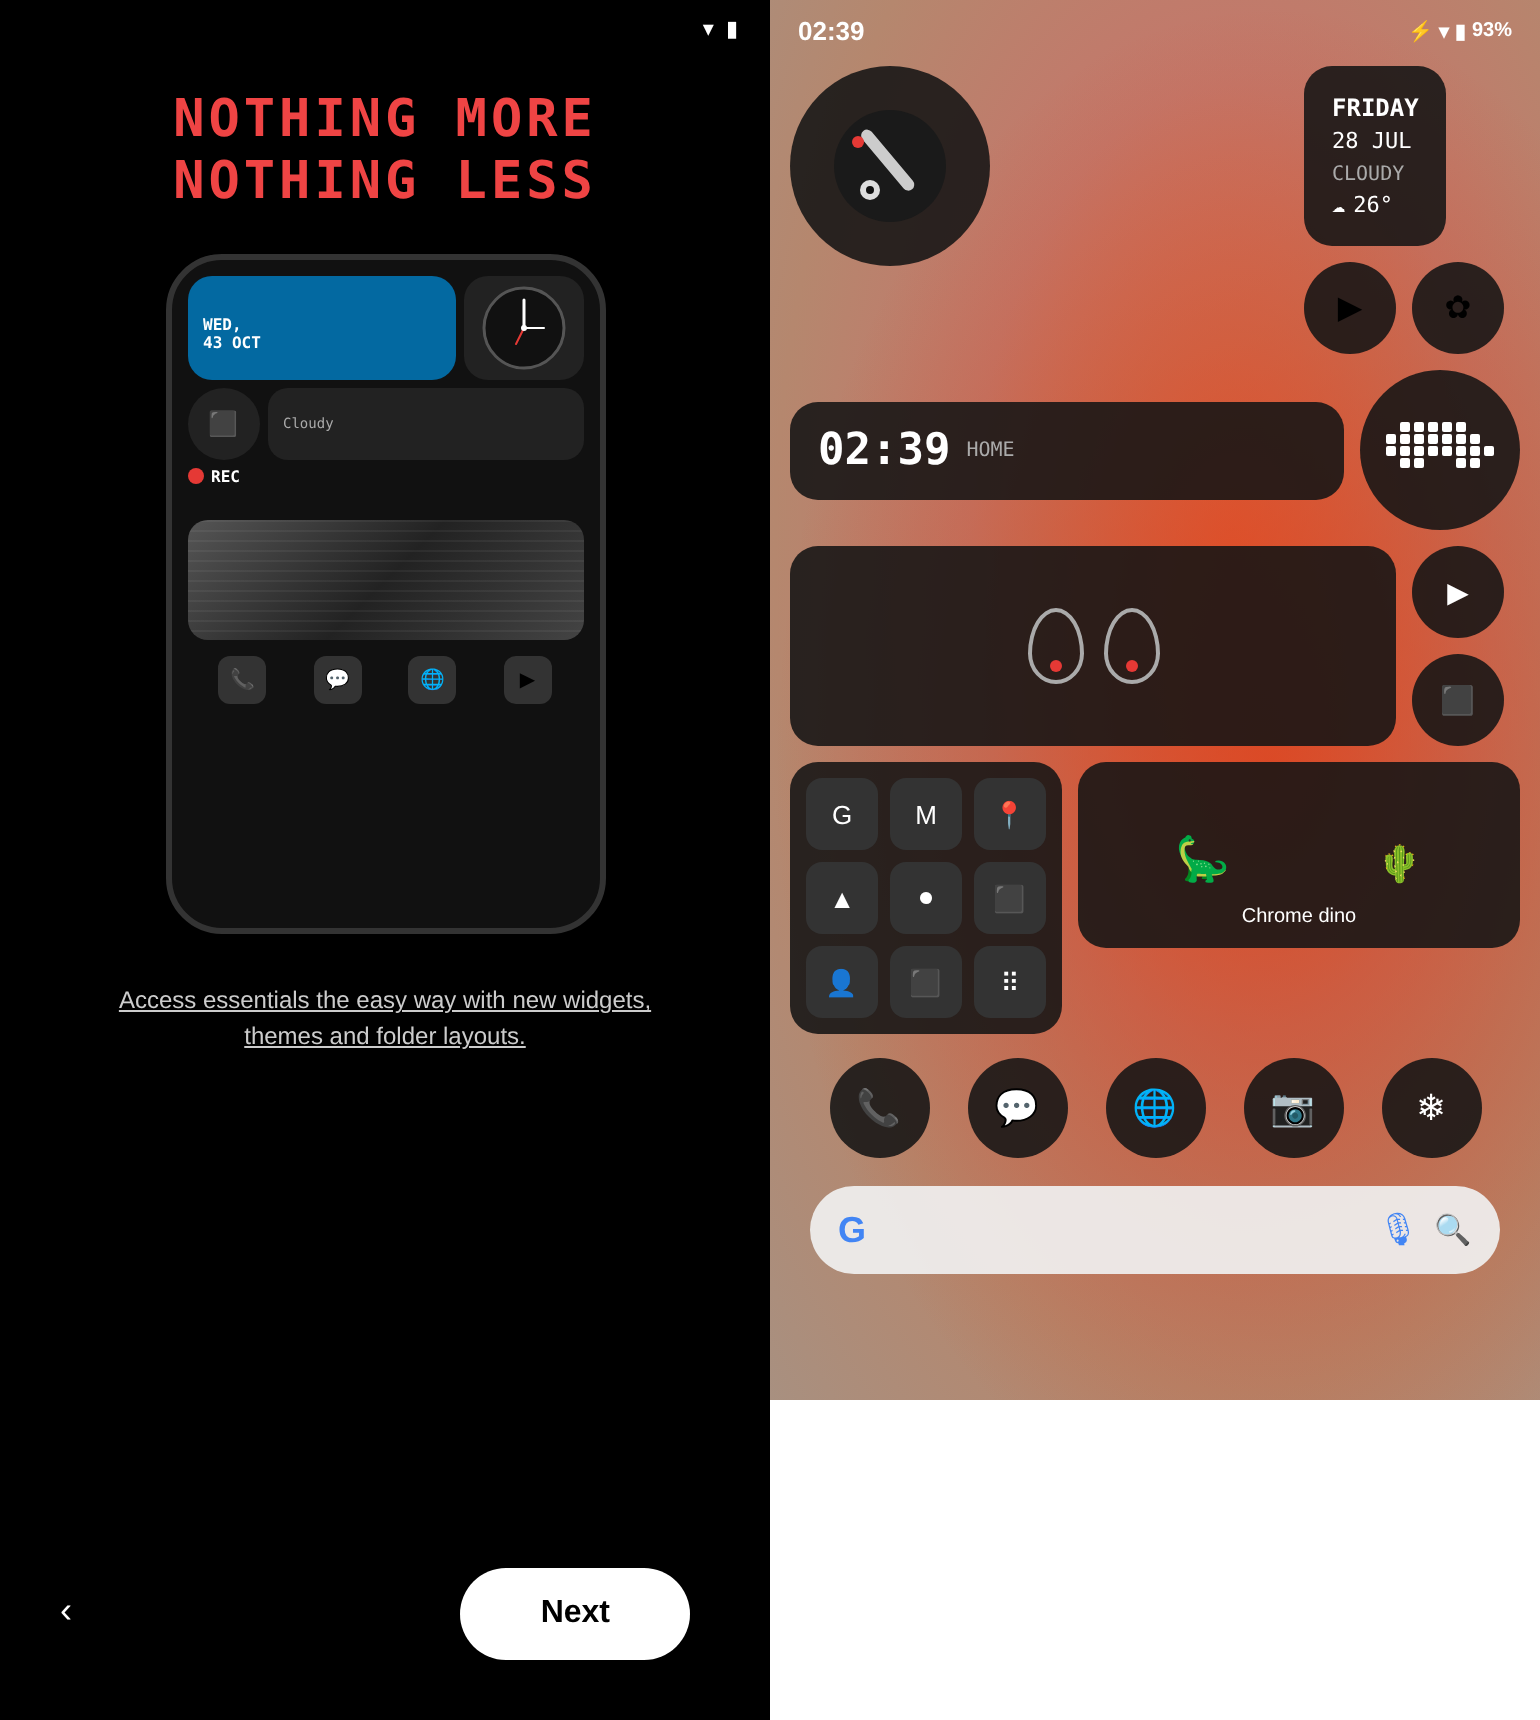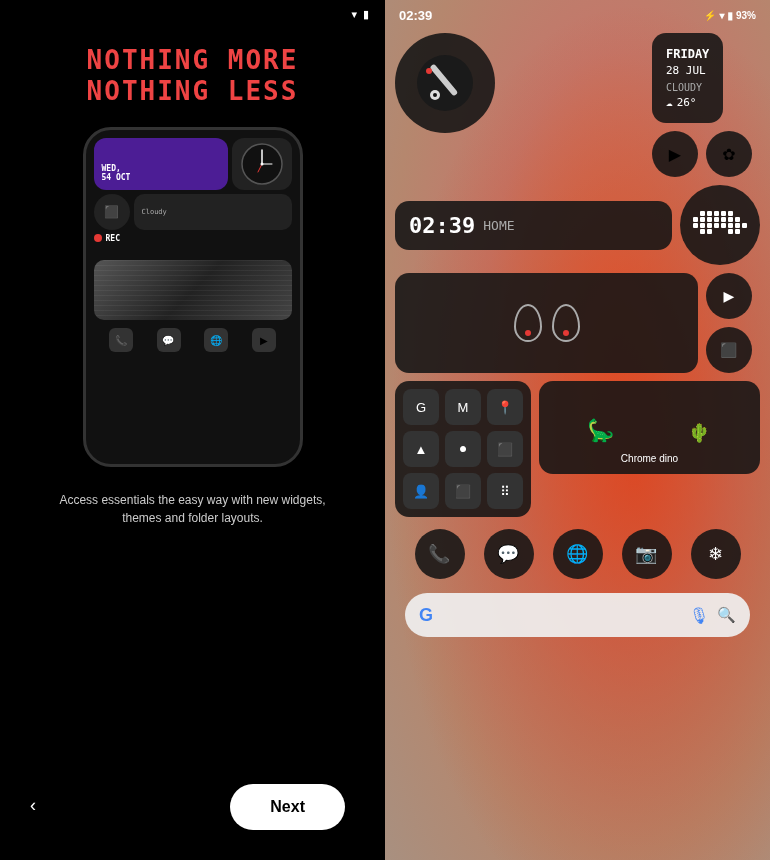--- a/index.html
+++ b/index.html
@@ -62,27 +62,27 @@
       gap: 4px;
     }
 
     .phone-row-1 {
       display: flex;
       gap: 4px;
       height: 52px;
     }
 
     .phone-date-widget {
-      background: #4c1d95;
+      background: #0369a1;
       border-radius: 12px;
       flex: 1;
       display: flex;
       flex-direction: column;
-      justify-content: flex-end;
-      padding: 8px 8px;
+      justify-content: space-between;
+      padding: 20px 8px;
     }
 
     .phone-date-text {
       color: #fff;
       font-size: 8px;
       font-family: monospace;
       font-weight: bold;
     }
 
     .phone-clock-widget {
@@ -253,20 +253,21 @@
       font-size: 10px;
     }
 
     .description-text {
       color: #ccc;
       font-size: 12px;
       text-align: center;
       padding: 0 52px;
       line-height: 1.5;
       margin-top: 24px;
+      text-decoration: underline;
     }
 
     .next-button {
       position: absolute;
       bottom: 30px;
       right: 40px;
       background: #fff;
       color: #000;
       border: none;
       border-radius: 28px;
@@ -281,21 +282,21 @@
       bottom: 44px;
       left: 30px;
       color: #fff;
       font-size: 18px;
       cursor: pointer;
     }
 
     
     .right-panel {
       width: 385px;
-      height: 860px;
+      height: 700px;
       background: #c4776a;
       position: relative;
       overflow: hidden;
     }
 
     .right-bg {
       position: absolute;
       inset: 0;
       background: radial-gradient(ellipse at 60% 40%, #e85d3a 0%, #c4776a 40%, #b5876e 70%, #a89080 100%);
     }
@@ -385,21 +386,21 @@
       color: #fff;
       font-family: monospace;
       font-size: 22px;
       font-weight: bold;
       display: flex;
       align-items: center;
       gap: 8px;
     }
 
     .home-label {
-      font-size: 13px;
+      font-size: 10px;
       color: #aaa;
       font-weight: normal;
     }
 
     .dots-widget {
       background: rgba(20,20,20,0.88);
       border-radius: 50%;
       width: 80px;
       height: 80px;
       display: flex;
@@ -610,21 +611,21 @@
   <div class="headline">
     <div>NOTHING MORE</div>
     <div>NOTHING LESS</div>
   </div>
 
   <div class="phone-mockup">
 
     <div class="phone-row-1">
       <div class="phone-date-widget">
         <span class="phone-date-text">WED,</span>
-        <span class="phone-date-text">54 OCT</span>
+        <span class="phone-date-text">43 OCT</span>
       </div>
       <div class="phone-clock-widget">
         <svg class="analog-clock" viewBox="0 0 44 44">
           <circle cx="22" cy="22" r="20" fill="#111" stroke="#555" stroke-width="1.5"></circle>
           <line x1="22" y1="22" x2="22" y2="8" stroke="#fff" stroke-width="1.5" stroke-linecap="round"></line>
           <line x1="22" y1="22" x2="32" y2="22" stroke="#fff" stroke-width="1" stroke-linecap="round"></line>
           <line x1="22" y1="22" x2="18" y2="30" stroke="#e53935" stroke-width="1" stroke-linecap="round"></line>
           <circle cx="22" cy="22" r="1.5" fill="#fff"></circle>
         </svg>
       </div>

